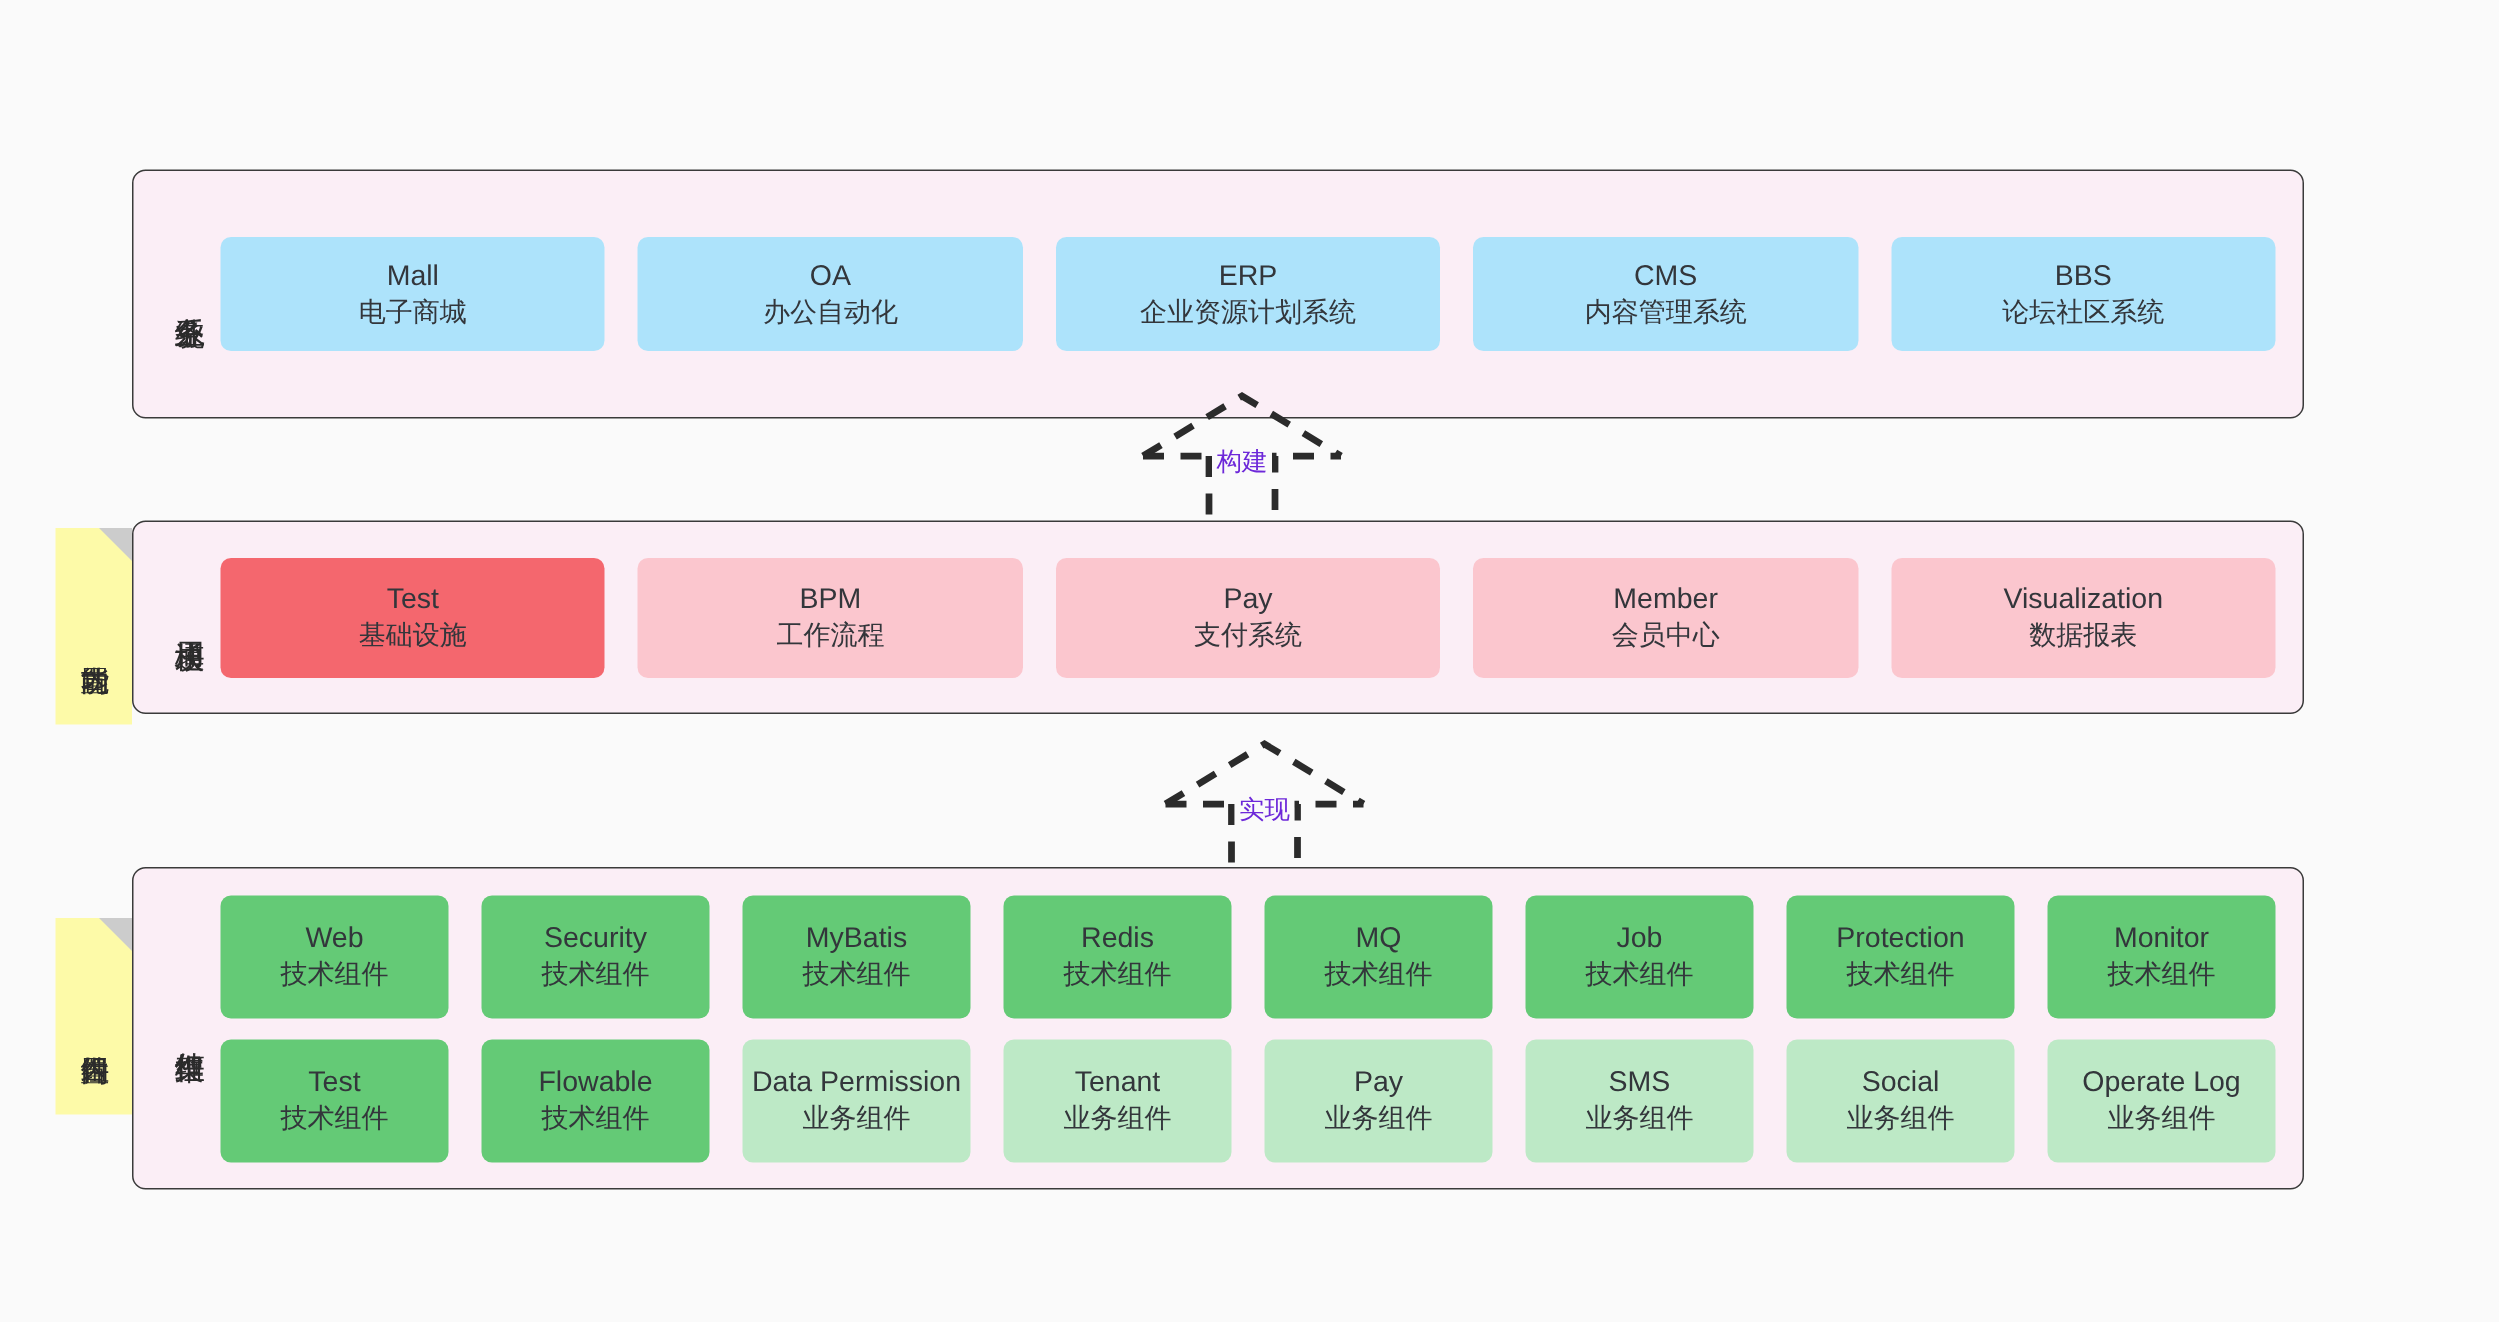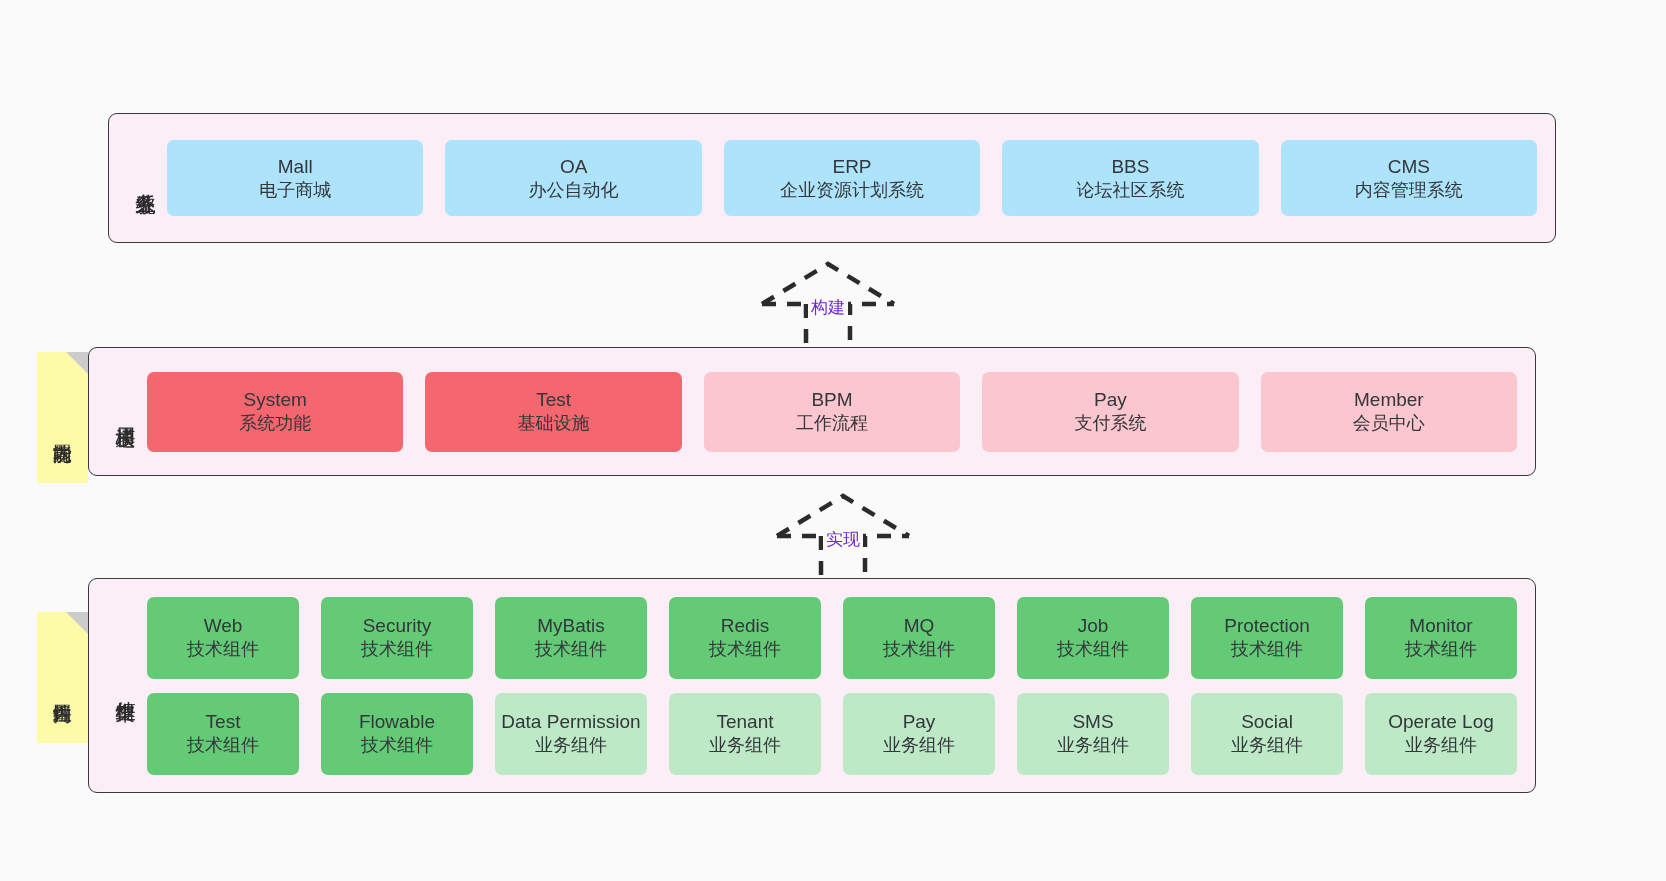--- a/index.html
+++ b/index.html
@@ -121,43 +121,43 @@
     background: #fafafa;
     padding: 0 3px;
     white-space: nowrap;
   }
 </style>
 </head>
 <body>
 
 <div id="canvas">
 
-  <div class="layer layer1" style="left:88px; top:113px; width:1448px; height:130px;margin-left:20px;">
+  <div class="layer layer1" style="left:88px; top:113px; width:1448px; height:166px;">
     <div class="layer-title">业务系统</div>
     <div class="layer-body">
       <div class="row">
         <div class="card c-blue">
           <span class="t-en">Mall</span>
           <span class="t-cn">电子商城</span>
         </div>
         <div class="card c-blue">
           <span class="t-en">OA</span>
           <span class="t-cn">办公自动化</span>
         </div>
         <div class="card c-blue">
           <span class="t-en">ERP</span>
           <span class="t-cn">企业资源计划系统</span>
         </div>
         <div class="card c-blue">
+          <span class="t-en">CMS</span>
+          <span class="t-cn">内容管理系统</span>
+        </div>
+        <div class="card c-blue">
           <span class="t-en">BBS</span>
           <span class="t-cn">论坛社区系统</span>
-        </div>
-        <div class="card c-blue">
-          <span class="t-en">CMS</span>
-          <span class="t-cn">内容管理系统</span>
         </div>
       </div>
     </div>
   </div>
 
   <div class="arrow" style="left:748px; top:258px;">
     <svg width="160" height="100" viewBox="0 0 160 100">
       <path d="M14 46 L80 6 L146 46" fill="none" stroke="#2b2b2b" stroke-width="4.5" stroke-dasharray="14,11" stroke-linecap="butt"></path>
       <path d="M58 46 L58 92 L102 92 L102 46" fill="none" stroke="#2b2b2b" stroke-width="4.5" stroke-dasharray="14,11" stroke-linecap="butt"></path>
       <path d="M14 46 L146 46" fill="none" stroke="#2b2b2b" stroke-width="4.5" stroke-dasharray="14,11" stroke-linecap="butt"></path>
@@ -167,38 +167,38 @@
 
   <div class="note" style="left:37px; top:352px; width:51px; height:131px;">
     <span>内置功能</span>
   </div>
 
   <div class="layer layer2" style="left:88px; top:347px; width:1448px; height:129px;">
     <div class="layer-title">通用模块</div>
     <div class="layer-body">
       <div class="row">
         <div class="card c-red">
-          <span class="t-en">System</span>
-          <span class="t-cn">系统功能</span>
-        </div>
-        <div class="card c-red">
           <span class="t-en">Test</span>
           <span class="t-cn">基础设施</span>
         </div>
         <div class="card c-pink">
           <span class="t-en">BPM</span>
           <span class="t-cn">工作流程</span>
         </div>
         <div class="card c-pink">
           <span class="t-en">Pay</span>
           <span class="t-cn">支付系统</span>
         </div>
         <div class="card c-pink">
           <span class="t-en">Member</span>
           <span class="t-cn">会员中心</span>
+        </div>
+        <div class="card c-pink">
+          <span class="t-en">Visualization</span>
+          <span class="t-cn">数据报表</span>
         </div>
       </div>
     </div>
   </div>
 
   <div class="arrow" style="left:763px; top:490px;">
     <svg width="160" height="100" viewBox="0 0 160 100">
       <path d="M14 46 L80 6 L146 46" fill="none" stroke="#2b2b2b" stroke-width="4.5" stroke-dasharray="14,11" stroke-linecap="butt"></path>
       <path d="M58 46 L58 92 L102 92 L102 46" fill="none" stroke="#2b2b2b" stroke-width="4.5" stroke-dasharray="14,11" stroke-linecap="butt"></path>
       <path d="M14 46 L146 46" fill="none" stroke="#2b2b2b" stroke-width="4.5" stroke-dasharray="14,11" stroke-linecap="butt"></path>

